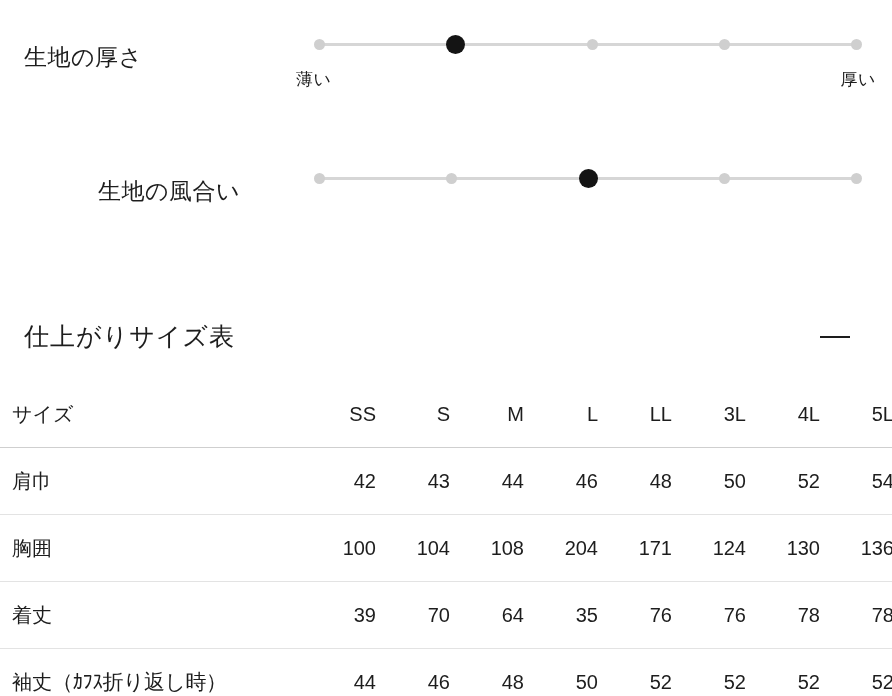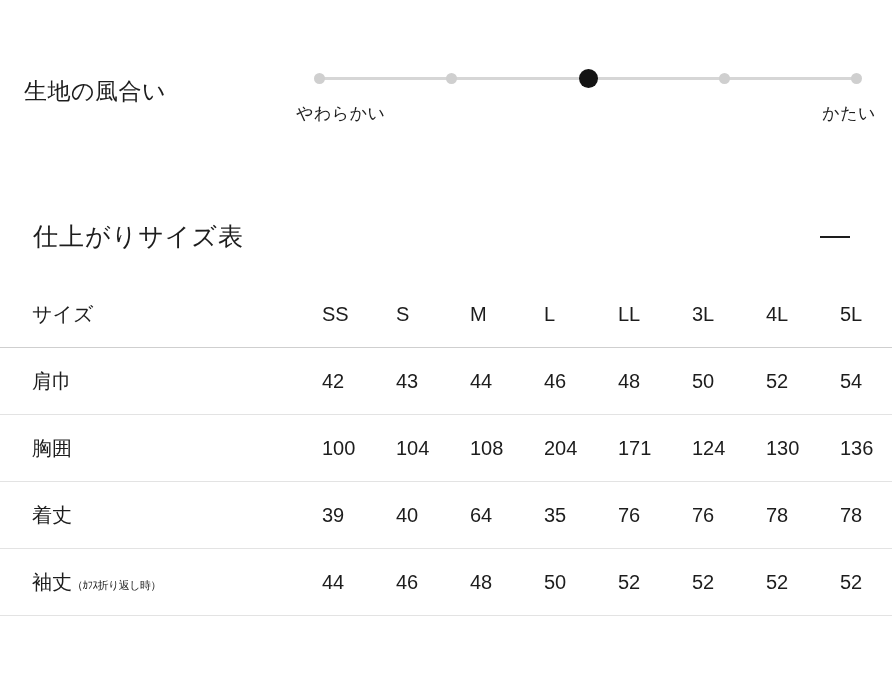--- a/index.html
+++ b/index.html
@@ -22,21 +22,21 @@
   }
 
   
   .slider-row {
     position: relative;
     display: flex;
     align-items: flex-start;
     padding: 0 24px;
   }
   #slider-row-0 { margin-top: 30px; }
-  #slider-row-1 { margin-top: 64px; }
+  #slider-row-1 { margin-top: 64px; text-align: center; }
 
   .slider-label {
     font-size: 23px;
     letter-spacing: 0.5px;
     color: #1d1d1d;
     width: 290px;
     flex: 0 0 290px;
     line-height: 30px;
     padding-top: 12px;
   }
@@ -97,21 +97,20 @@
     display: flex;
     align-items: center;
     justify-content: space-between;
     padding: 0 24px;
     margin-top: 86px;
   }
   .chart-title {
     font-size: 25px;
     letter-spacing: 1px;
     color: #1d1d1d;
-    margin-left: 9px;
   }
   .collapse-icon {
     width: 30px;
     height: 2px;
     background: #1d1d1d;
     margin-right: 18px;
   }
 
   table.size-table {
     width: 100%;
@@ -120,61 +119,76 @@
     table-layout: fixed;
   }
   table.size-table th,
   table.size-table td {
     border-bottom: 1px solid #e3e3e3;
     font-weight: normal;
     font-size: 20px;
     color: #1d1d1d;
     height: 66px;
     vertical-align: middle;
-    text-align: left;
+    text-align: right;
     padding: 0;
   }
   table.size-table th.row-head,
   table.size-table td.row-head {
     text-align: left;
-    padding-left: 32px;
+    padding-left: 12px;
     width: 290px;
     white-space: nowrap;
   }
   table.size-table thead th {
     border-bottom: 1px solid #cfcfcf;
   }
   .small-note {
-    font-size: 11px;
+    font-size: 21px;
     letter-spacing: -0.5px;
   }
   .col-val { width: 74px; }
 </style>
 </head>
 <body>
 
 <div class="page">
 
+  <div class="slider-row" id="slider-row-0">
+    <div class="slider-label">生地の厚さ</div>
+    <div class="slider-area">
+      <div class="track">
+        <div class="track-line"></div>
+        <div class="dots">
+          <span class="dot"></span>
+          <span class="dot active"></span>
+          <span class="dot"></span>
+          <span class="dot"></span>
+          <span class="dot"></span>
+        </div>
+      </div>
+      <div class="endpoints">
+        <span class="endpoint-left">薄い</span>
+        <span class="endpoint-right">厚い</span>
+      </div>
+    </div>
+  </div>
 
   <div class="slider-row" id="slider-row-1">
     <div class="slider-label">生地の風合い</div>
     <div class="slider-area">
       <div class="track">
         <div class="track-line"></div>
         <div class="dots">
           <span class="dot"></span>
           <span class="dot"></span>
           <span class="dot active"></span>
           <span class="dot"></span>
           <span class="dot"></span>
         </div>
-      </div>
-      <div class="endpoints">
-        <span class="endpoint-left">やわらかい</span>
-        <span class="endpoint-right">かたい</span>
       </div>
     </div>
   </div>
 
   <div class="chart-header">
     <div class="chart-title">仕上がりサイズ表</div>
     <div class="collapse-icon"></div>
   </div>
 
   <table class="size-table">
@@ -210,21 +224,21 @@
         <td>108</td>
         <td>204</td>
         <td>171</td>
         <td>124</td>
         <td>130</td>
         <td>136</td>
       </tr>
       <tr>
         <td class="row-head"><span>着丈</span><span class="small-note"></span></td>
         <td>39</td>
-        <td>40</td>
+        <td>70</td>
         <td>64</td>
         <td>35</td>
         <td>76</td>
         <td>76</td>
         <td>78</td>
         <td>78</td>
       </tr>
       <tr>
         <td class="row-head"><span>袖丈</span><span class="small-note">（ｶﾌｽ折り返し時）</span></td>
         <td>44</td>

